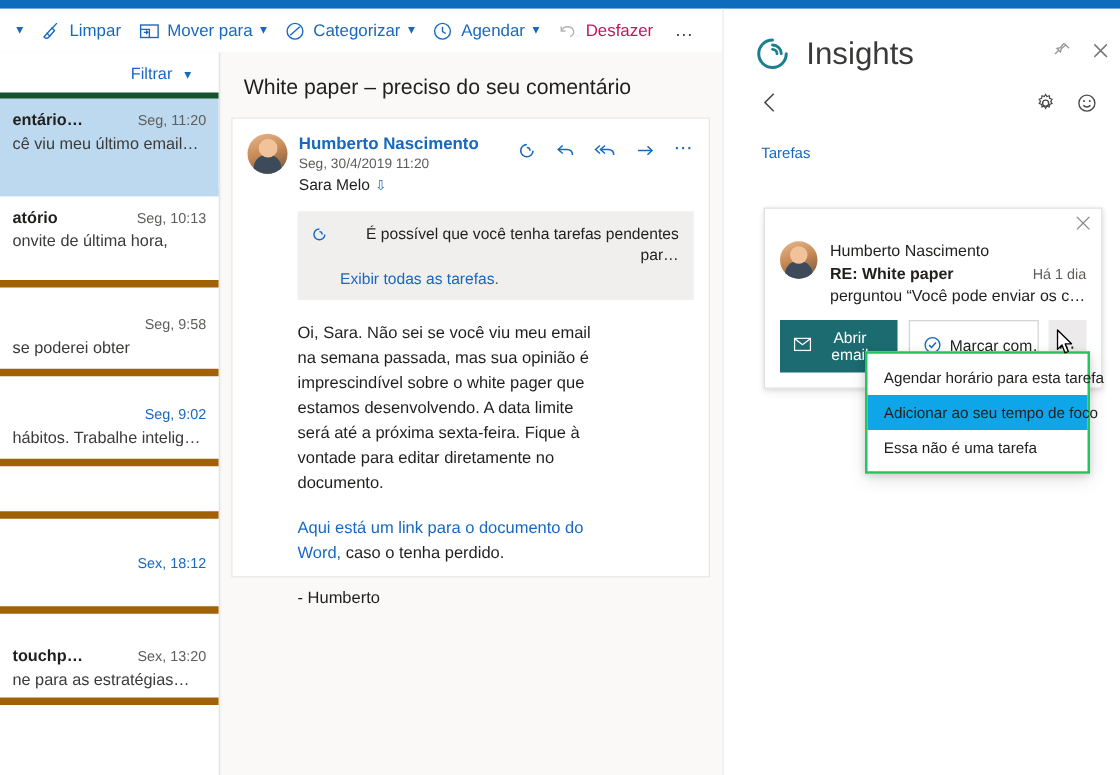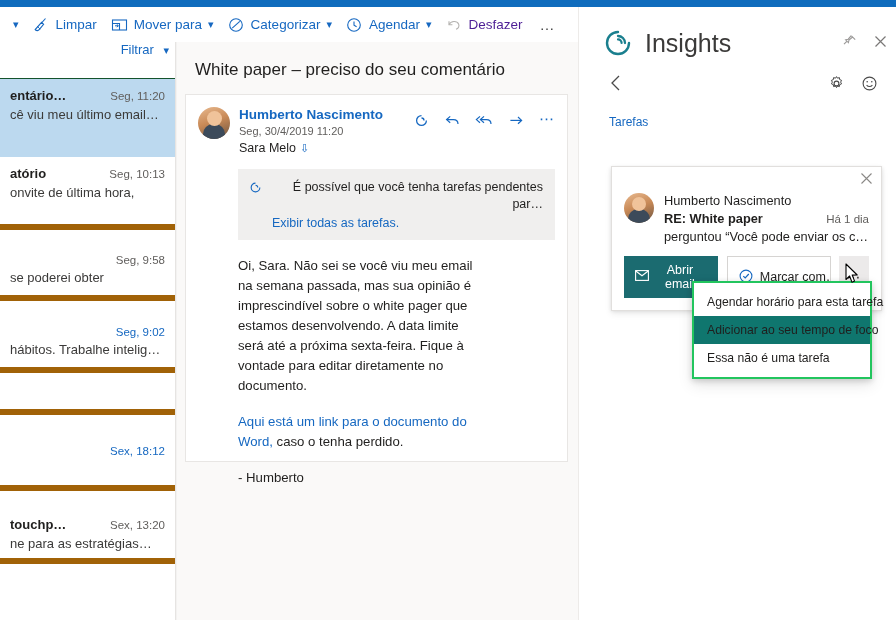--- a/index.html
+++ b/index.html
@@ -34,21 +34,21 @@
   }
   .tb-item {
     display: flex; align-items: center;
     height: 35px;
     padding: 0 7px;
     color: #1668c1;
     font-size: 13.5px;
     white-space: nowrap;
     cursor: default;
   }
-  .tb-item.disabled { color: #4c1d95; align-items: center; }
+  .tb-item.disabled { color: #be185d; align-items: center; }
   .tb-ico {
     display: inline-flex; align-items: center; justify-content: center;
     width: 17px; height: 17px; margin-right: 6px;
   }
   .tb-ico svg { display: block; }
   .chev {
     margin-left: 6px;
     display: inline-block;
     font-size: 11px;
     line-height: 1;
@@ -58,23 +58,23 @@
   
   .msglist {
     position: absolute; left: 0; top: 42px;
     width: 176px; height: 578px;
     background: #ffffff;
     border-right: 1px solid #e6e4e2;
     overflow: hidden;
   }
   .filterrow {
     height: 37px;
-    display: flex; justify-content: flex-end;
-    padding-right: 6px;
-    border-bottom: 1px solid #14532d;
+    display: flex; align-items: center; justify-content: flex-end;
+    padding-right: 22px;
+    border-bottom: 5px solid #14532d;
   }
   .filter-label { color: #1668c1; font-size: 13px; }
   .msg {
     position: relative;
     border-bottom: 6px solid #a16207;
     padding: 9px 10px 11px 10px;
     overflow: hidden;
   }
   .msg.selected { background: #bcd9ef; border-bottom-color: #bcd9ef; }
   .msg-line1 {
@@ -258,21 +258,21 @@
     background: #ffffff;
     border: 2px solid #22c55e;
     box-shadow: 0 2px 6px rgba(0,0,0,0.16), 0 6px 14px rgba(0,0,0,0.10);
     padding: 5px 0;
   }
   .ctx-item {
     font-size: 12.2px; color: #201f1e;
     padding: 7px 10px 7px 13px;
     white-space: nowrap;
   }
-  .ctx-item.hover { background: #0f766e; }
+  .ctx-item.hover { background: #0ea5e9; }
 
   .cursor {
     position: absolute; left: 845px; top: 263px;
     width: 16px; height: 22px;
     pointer-events: none;
   }
 </style>
 </head>
 <body>
 

